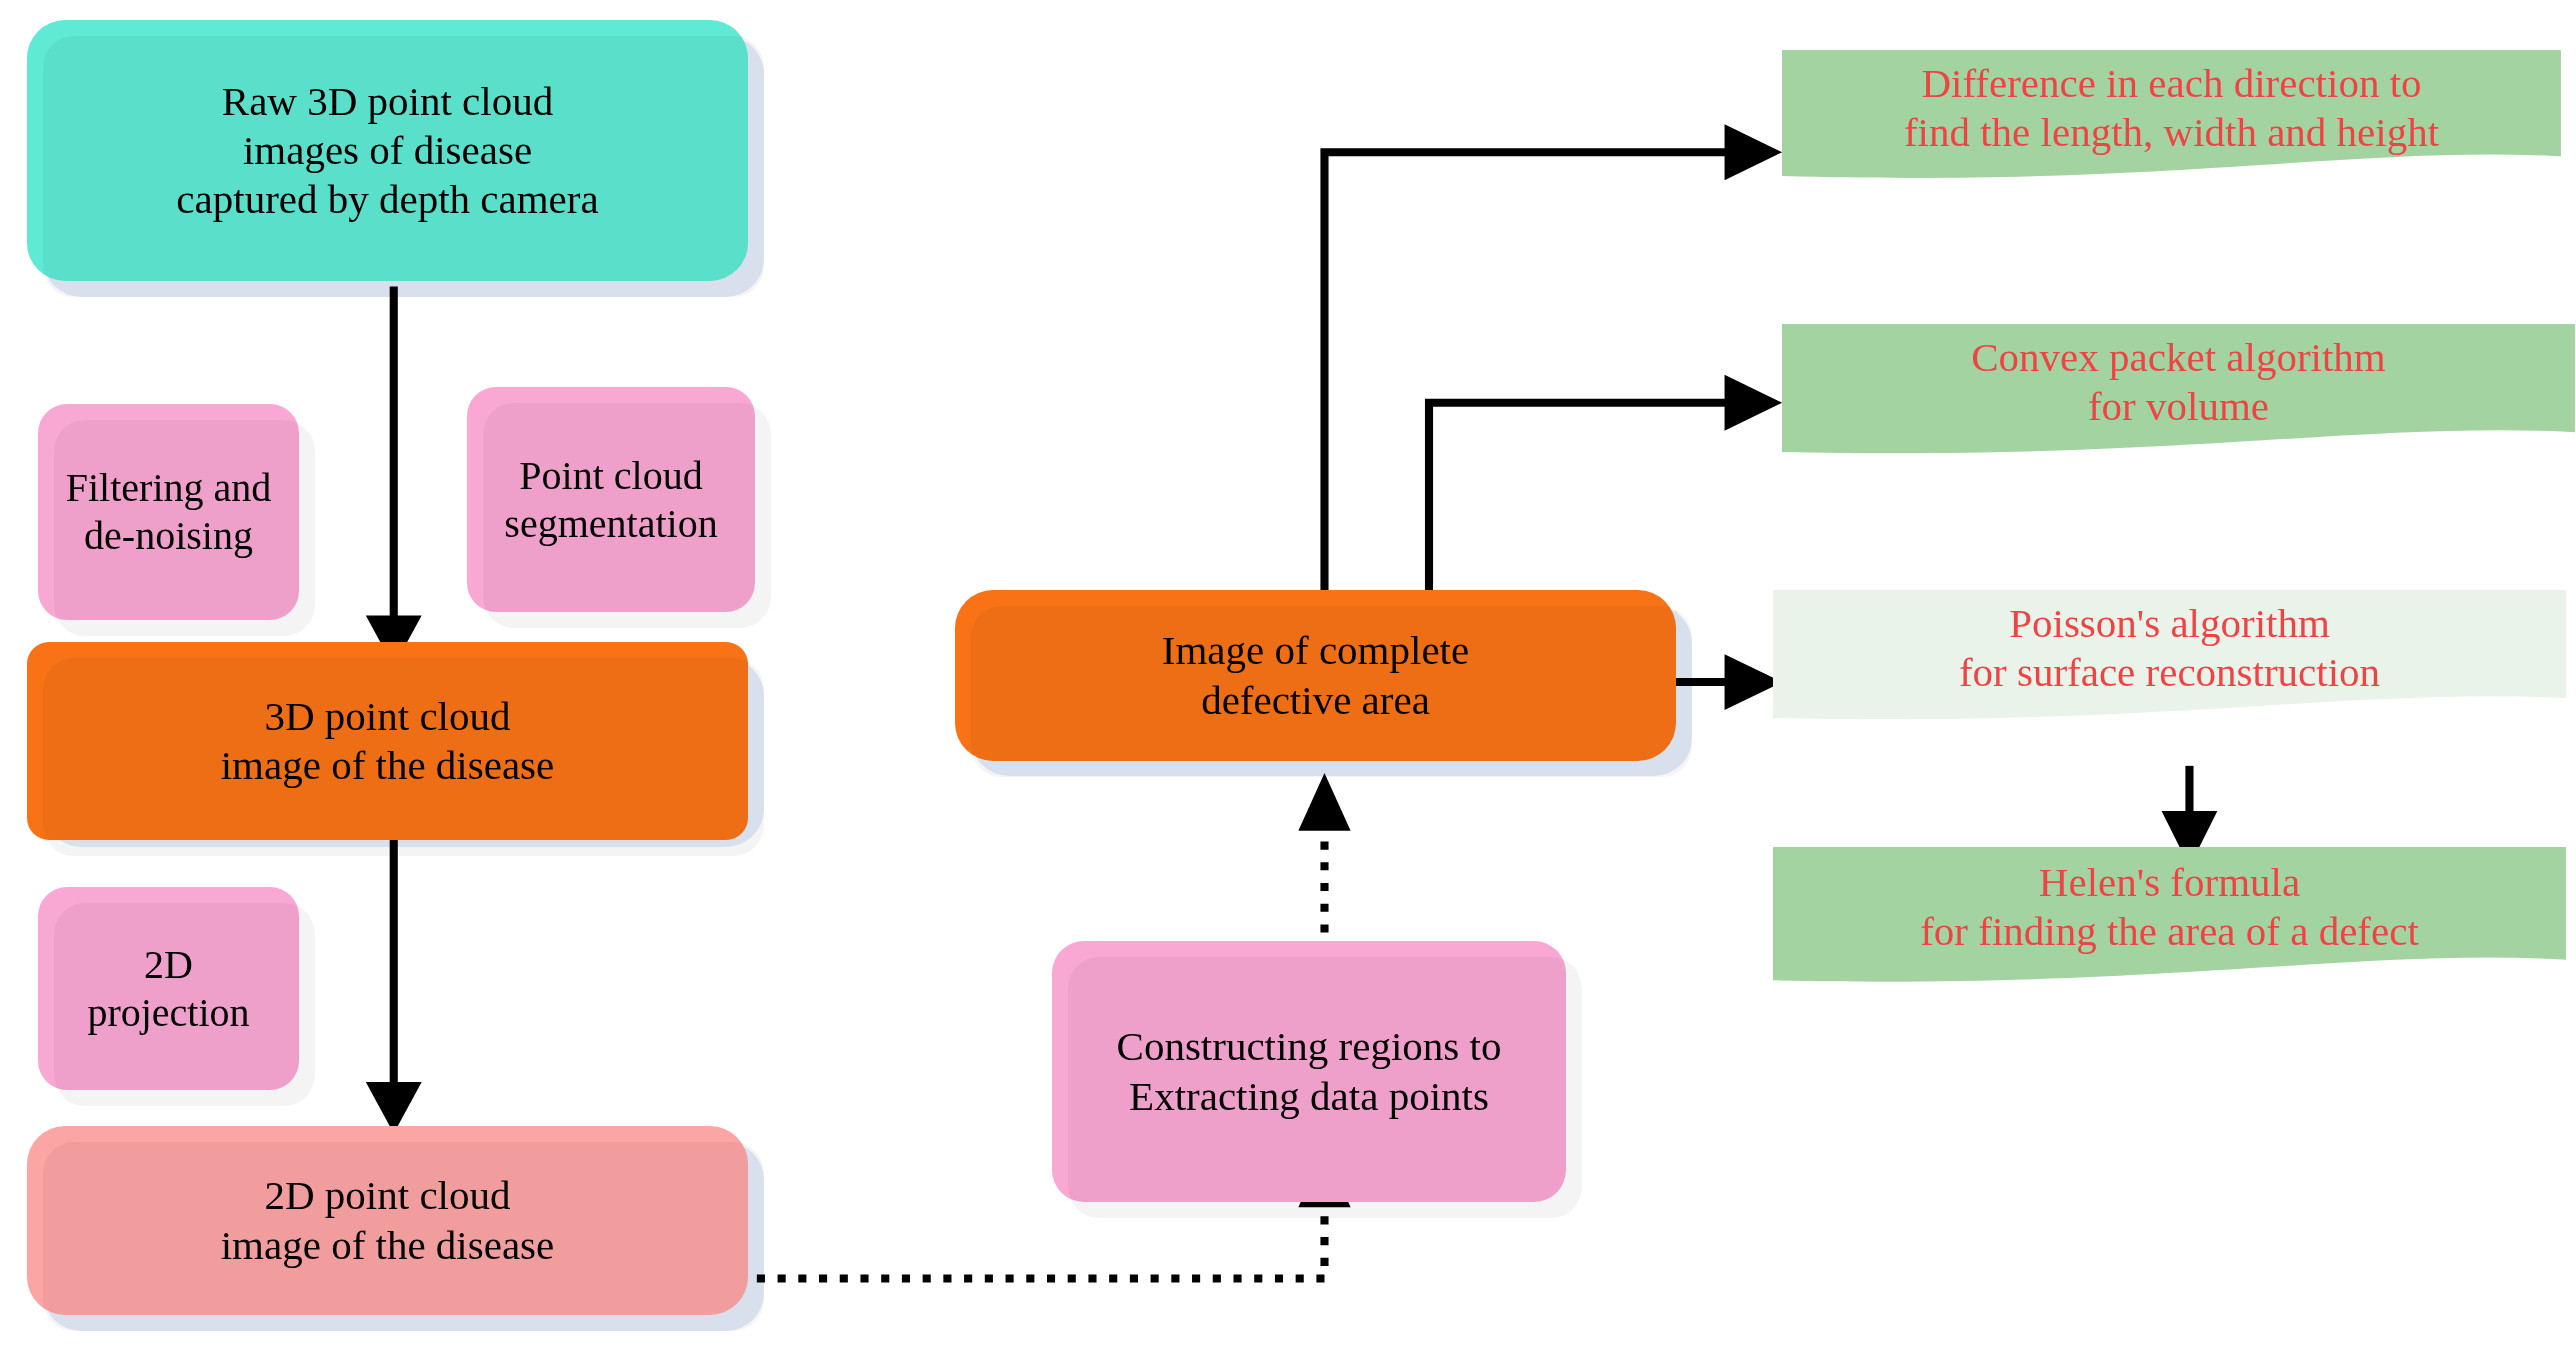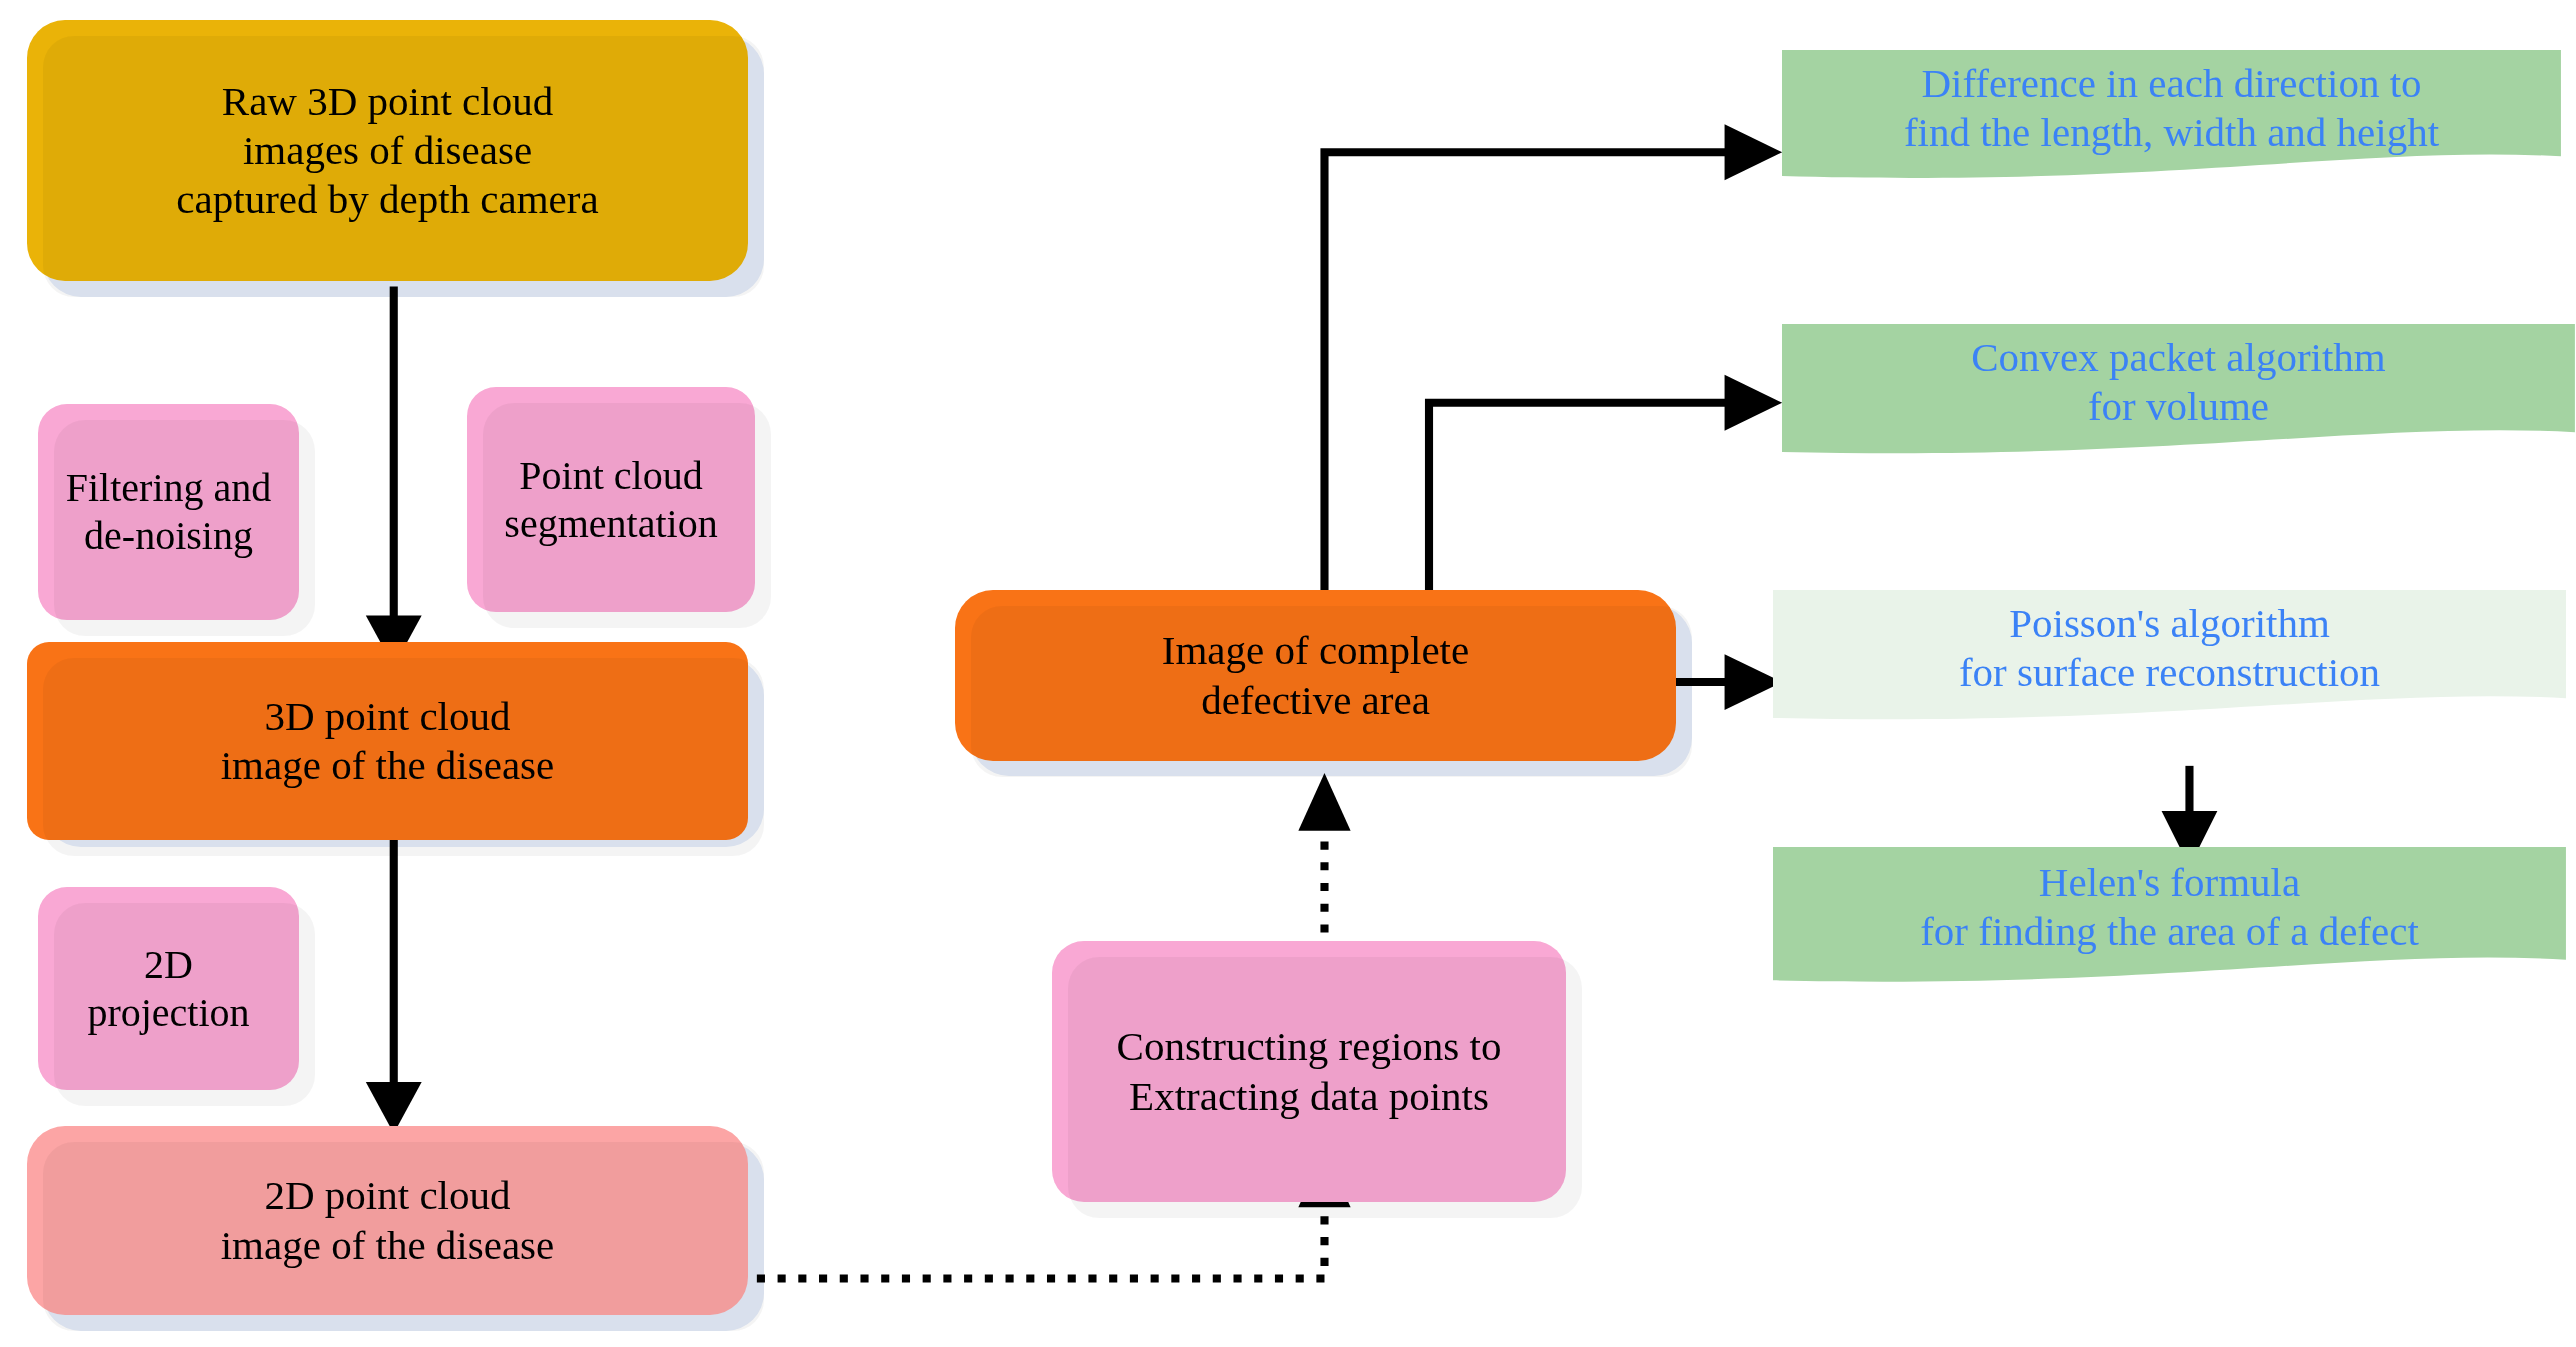--- a/index.html
+++ b/index.html
@@ -51,34 +51,34 @@
   .rounded::after {
     content: "";
     position: absolute;
     left: 16px; top: 16px; right: -16px; bottom: -16px;
     border-radius: 31px;
     background: rgba(0,0,0,0.045);
     pointer-events: none;
     z-index: -1;
   }
 
-  .fill-yellow { background: #eab308; }
+  .fill-yellow { background: #5eead4; }
   .fill-blue   { background: #f97316; }
   .fill-green  { background: #fca5a5; }
   .fill-pale   { background: #f9a8d4; }
 
   
   .banner {
     position: absolute;
     z-index: 4;
     display: flex;
     align-items: flex-start;
     justify-content: flex-start;
     text-align: center;
-    color: #3b82f6;
+    color: #ef4444;
     line-height: 1.20;
     white-space: pre-line;
   }
   .banner .bg {
     position: absolute;
     inset: 0;
     z-index: -1;
   }
   .banner .txt {
     position: relative;

